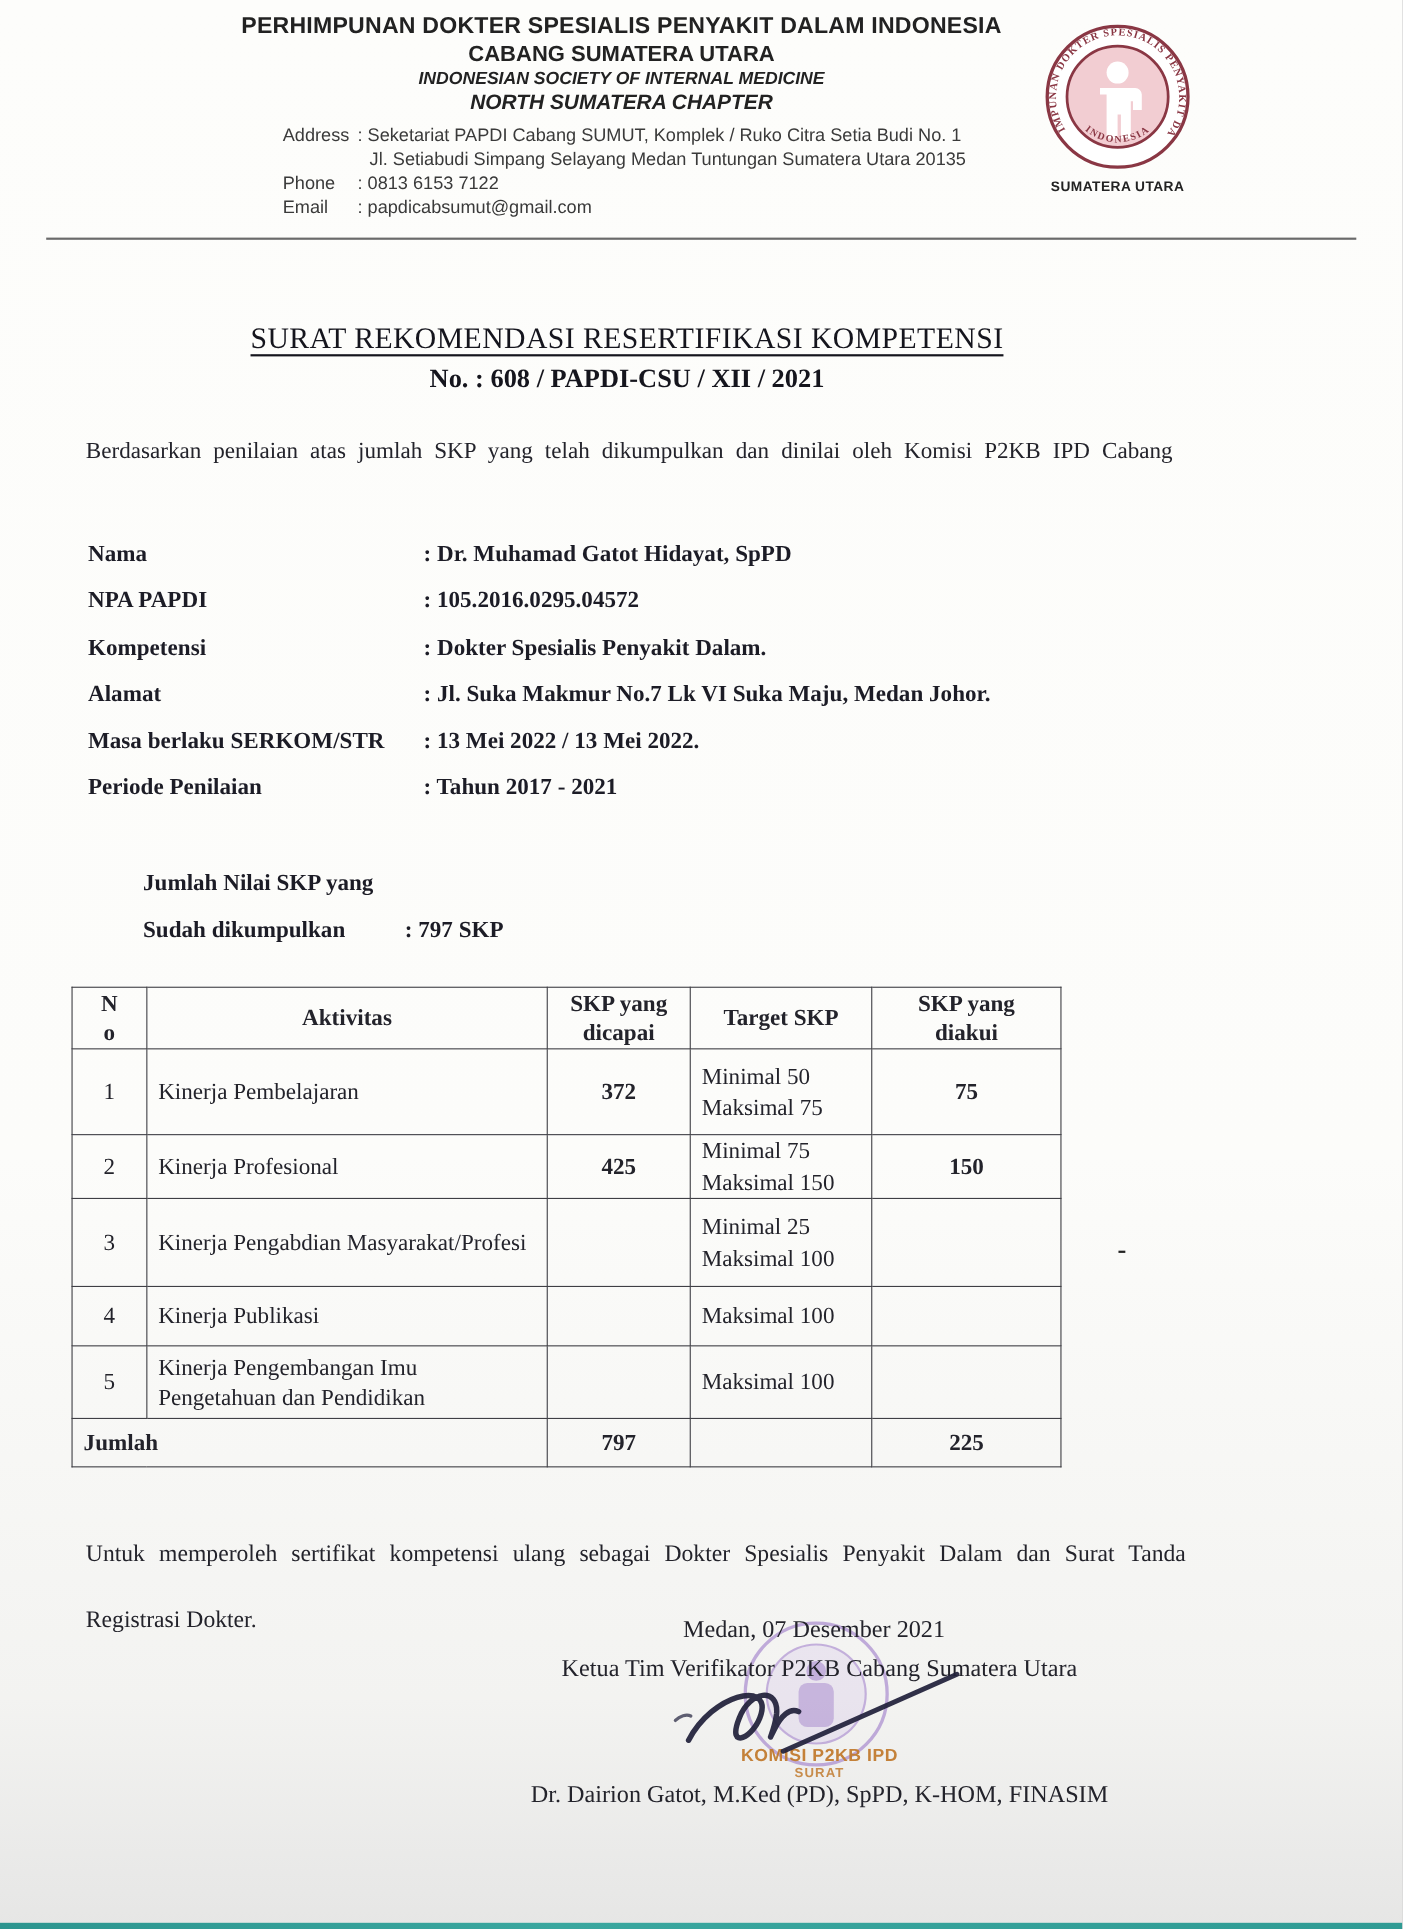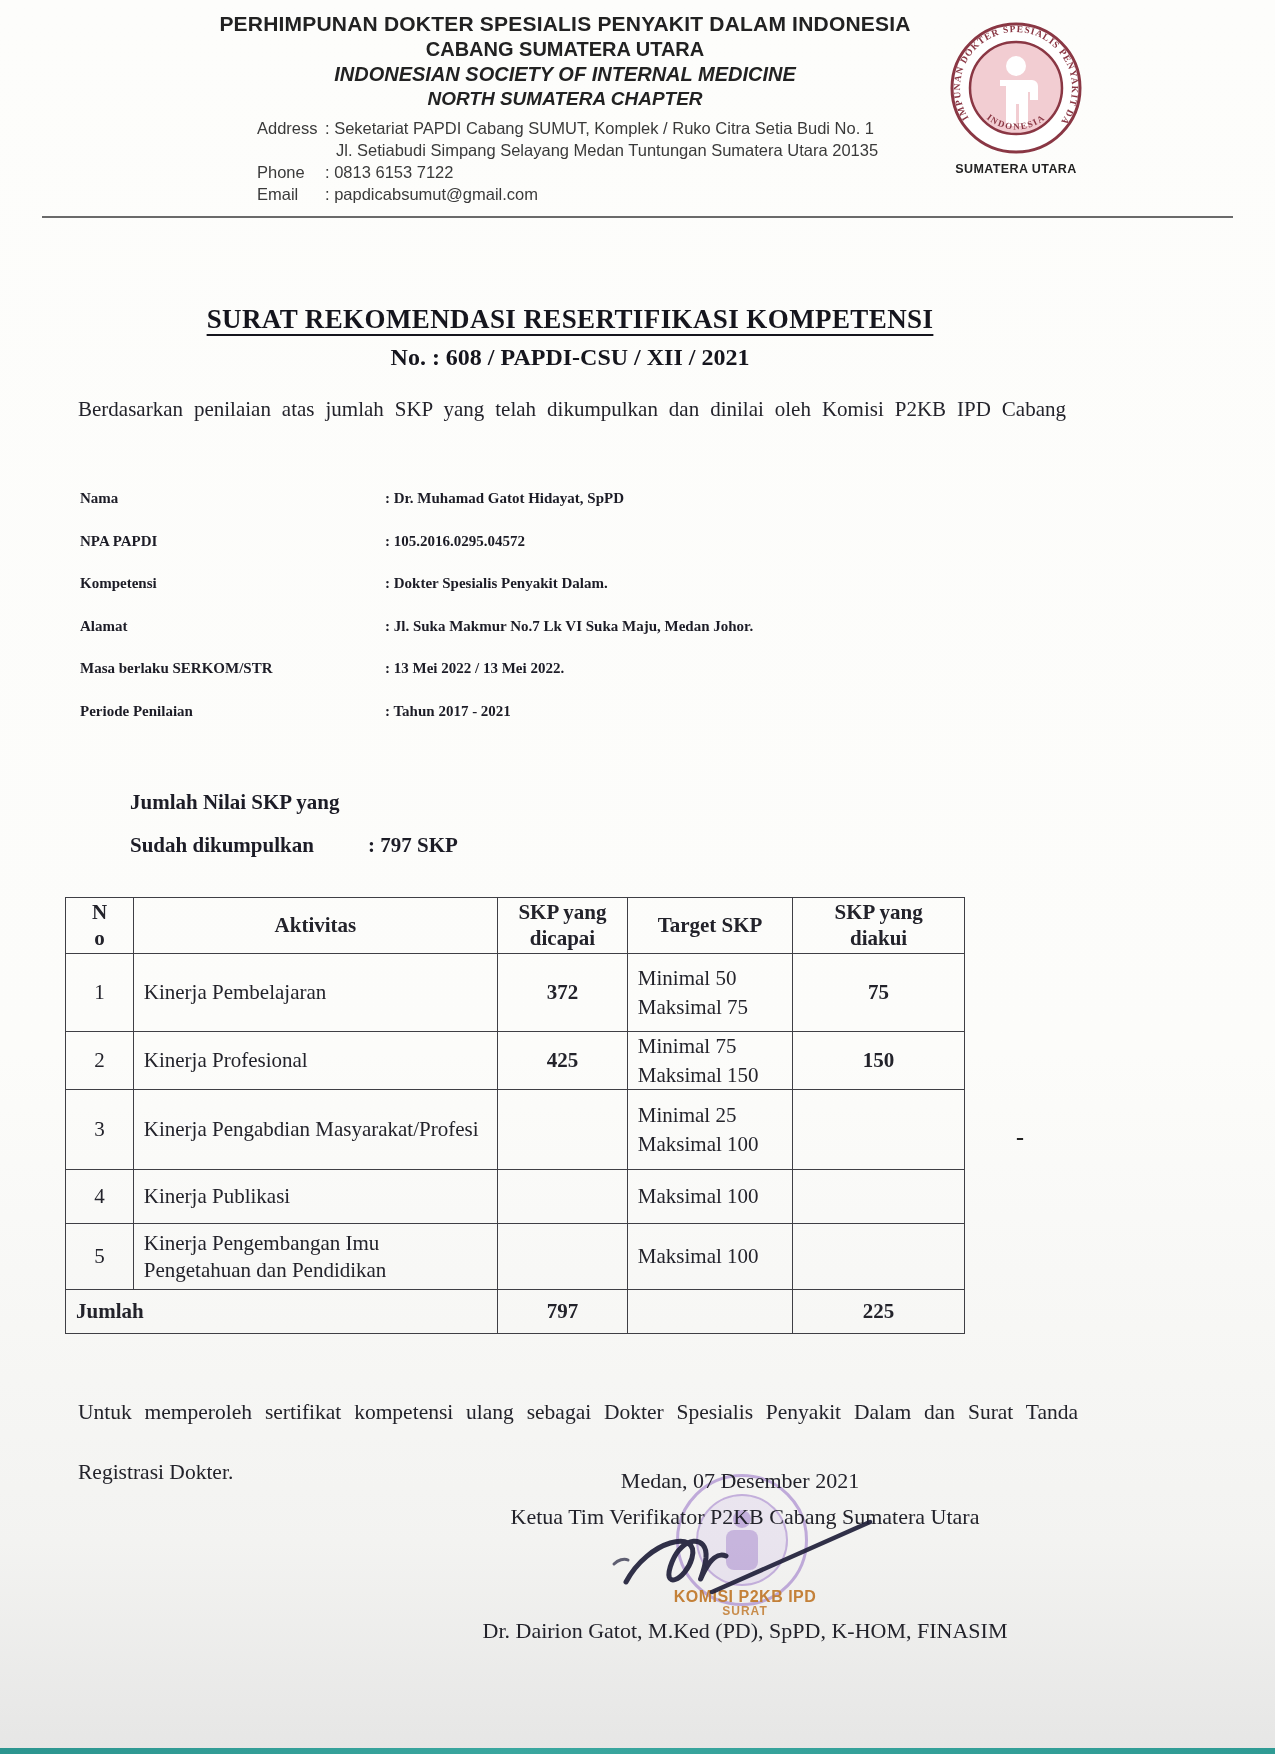--- a/index.html
+++ b/index.html
@@ -4,43 +4,43 @@
 <style>
   html,body{margin:0;padding:0;background:#d8d8d8;}
   .page{position:relative;width:1275px;height:1754px;margin:0 auto;overflow:hidden;
         background:linear-gradient(180deg,#fdfdfb 0%,#fcfcfa 60%,#f3f3f1 88%,#e9e9e8 97%,#e6e6e5 100%);
         font-family:"Liberation Serif",serif;color:#1f1f1f;}
   
   .hdr-center{position:absolute;left:205px;top:12px;width:720px;text-align:center;
               font-family:"Liberation Sans",sans-serif;color:#222;}
   .org1{font-size:21px;font-weight:bold;letter-spacing:.2px;}
   .org2{font-size:20px;font-weight:bold;margin-top:2px;}
-  .org3{font-size:20px;font-weight:bold;font-style:italic;margin-top:2px;}
+  .org3{font-size:16px;font-weight:bold;font-style:italic;margin-top:2px;}
   .org4{font-size:19px;font-weight:bold;font-style:italic;margin-top:2px;}
   .contact{margin-top:7px;text-align:left;padding-left:52px;font-size:16.5px;color:#3a3a3a;line-height:22px;}
   .c-row{display:flex;}
   .c-lbl{width:68px;flex:none;}
   .c-val{white-space:nowrap;}
   .c-val2{margin-left:79px;white-space:nowrap;}
   .idi-logo{position:absolute;left:60px;top:34px;width:116px;height:132px;}
   .papdi-seal{position:absolute;left:948px;top:20px;width:136px;text-align:center;}
   .seal-caption{font-family:"Liberation Sans",sans-serif;font-weight:bold;font-size:12.5px;color:#222;
                 letter-spacing:.4px;margin-top:2px;}
   .hdr-rule{position:absolute;left:42px;right:42px;top:216px;height:2px;background:#6a6a6a;}
   
   .title-wrap{position:absolute;left:0;top:292px;width:1140px;text-align:center;}
-  .doc-title{font-size:27px;font-weight:bold;letter-spacing:.4px;text-decoration:underline;
-             text-underline-offset:6px;color:#15151d;margin-top:12px;}
+  .doc-title{font-size:27px;font-weight:normal;letter-spacing:.4px;text-decoration:underline;
+             text-underline-offset:6px;color:#15151d;}
   .doc-number{font-size:24px;font-weight:bold;margin-top:9px;color:#15151d;}
   
   .intro{position:absolute;left:78px;top:392px;width:988px;font-size:21px;line-height:35px;color:#23232b;}
   .intro .l1{text-align:justify;text-align-last:justify;}
   
   .fields{position:absolute;left:80px;top:490px;width:1000px;}
-  .f-row{display:flex;height:26px;margin-bottom:16.5px;font-size:15px;font-weight:bold;color:#1c1c26;}
+  .f-row{display:flex;height:26px;margin-bottom:16.5px;font-size:21px;font-weight:bold;color:#1c1c26;align-items:center;}
   .f-lbl{width:305px;flex:none;}
   .f-val{white-space:nowrap;}
   
   .skp-sum{position:absolute;left:130px;top:790px;font-size:21px;font-weight:bold;color:#1c1c26;}
   .s-row{display:flex;height:26px;margin-bottom:17px;}
   .s-lbl{width:238px;flex:none;}
   
   table.skp{position:absolute;left:65px;top:897px;width:900px;border-collapse:collapse;
             font-size:21px;color:#23232b;}
   table.skp th,table.skp td{border:1.6px solid #3f3f45;padding:0 10px;}

